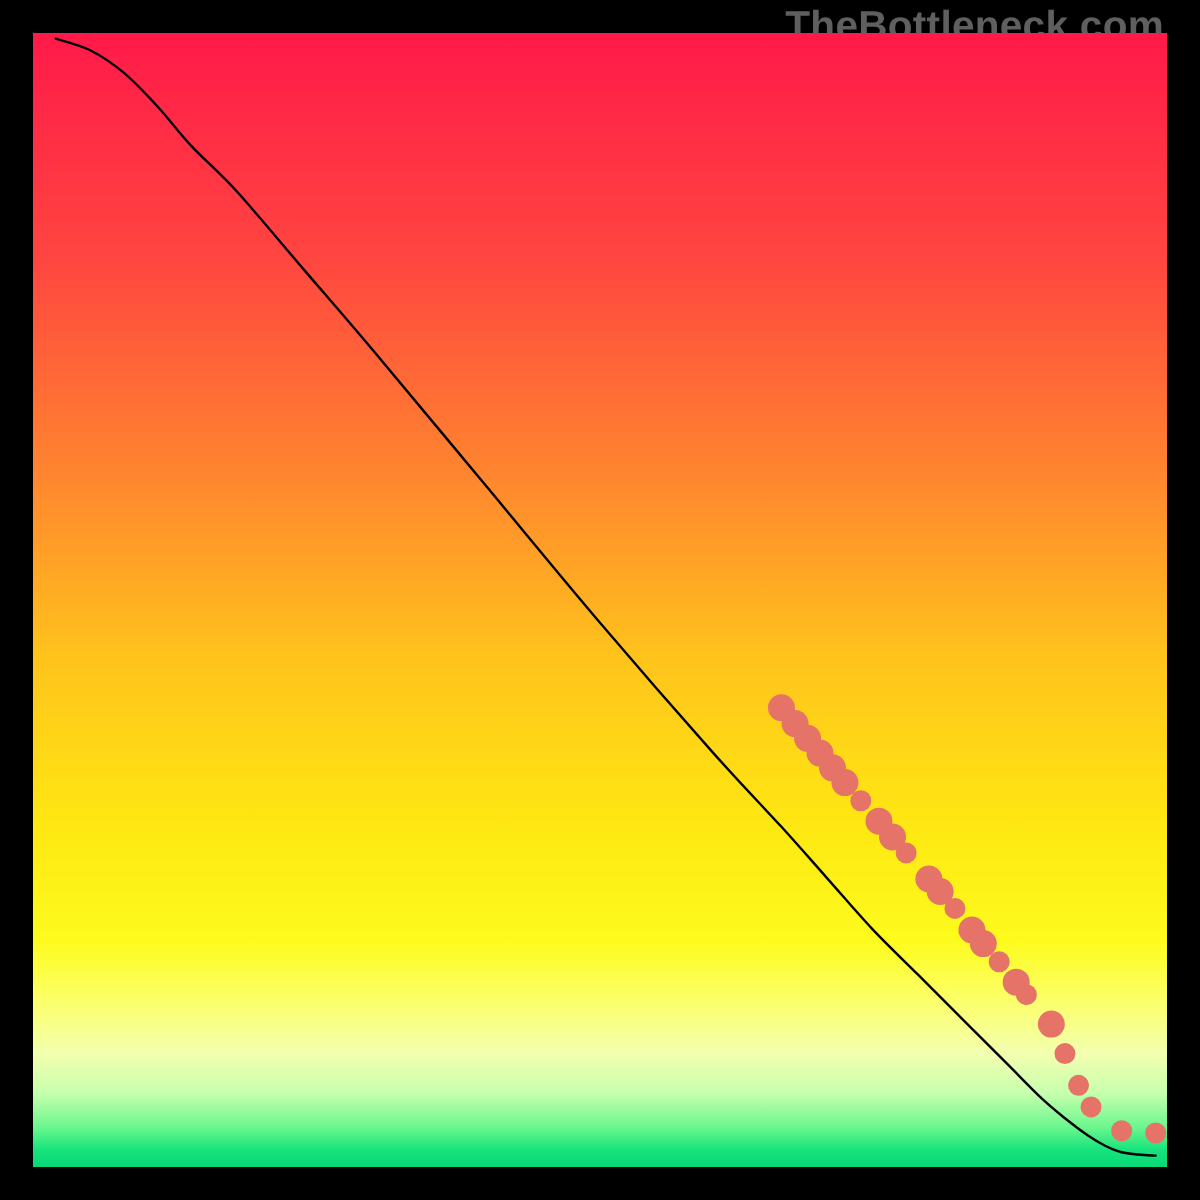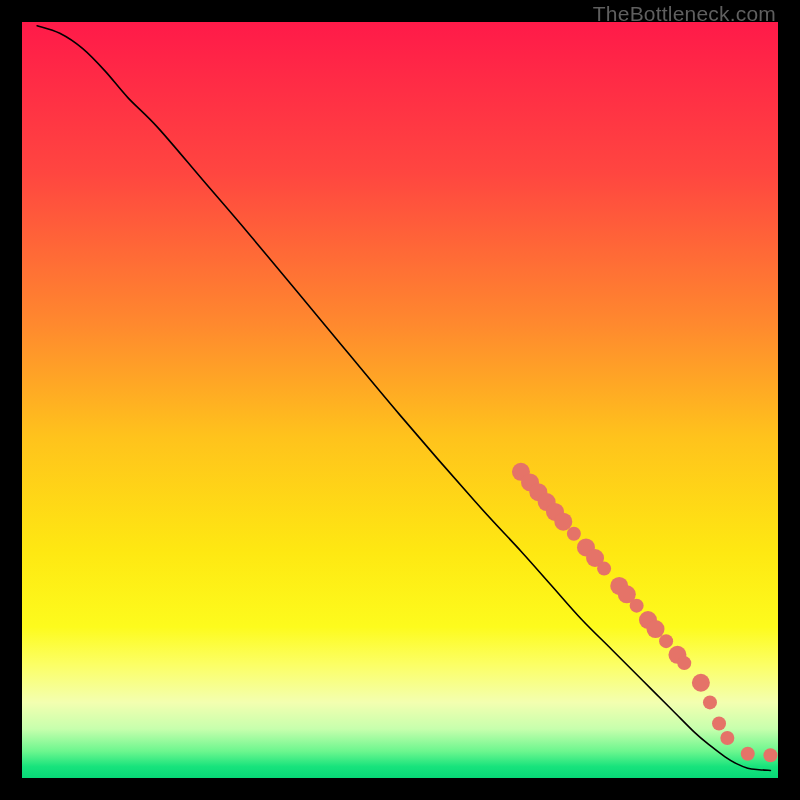--- a/index.html
+++ b/index.html
@@ -24,22 +24,22 @@
     left: 0;
     top: 0;
     width: 756px;
     height: 756px;
   }
   .watermark {
     position: absolute;
     top: 2px;
     right: 24px;
     color: #5f5f5f;
-    font-size: 21px;
-    font-weight: 400;
+    font-size: 27px;
+    font-weight: 700;
     letter-spacing: 0.2px;
     user-select: none;
     margin-left: 34px;
   }
 </style>
 </head>
 <body>
 
 <div class="watermark">TheBottleneck.com</div>
 

